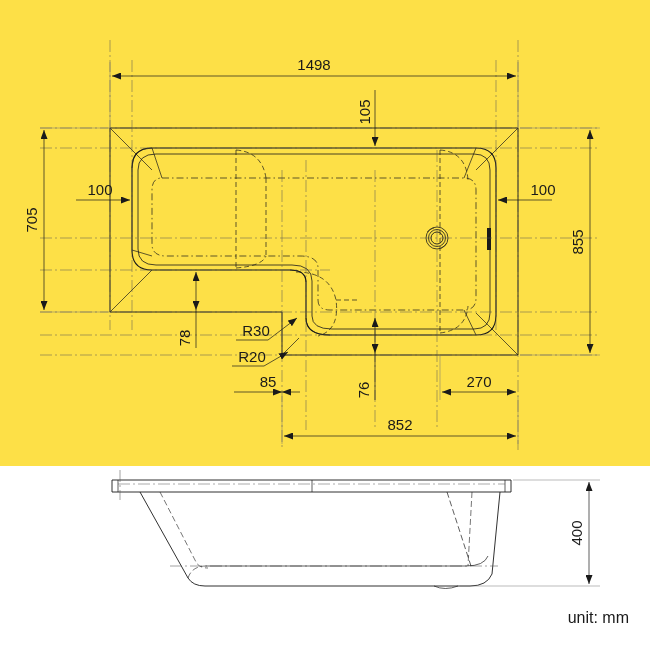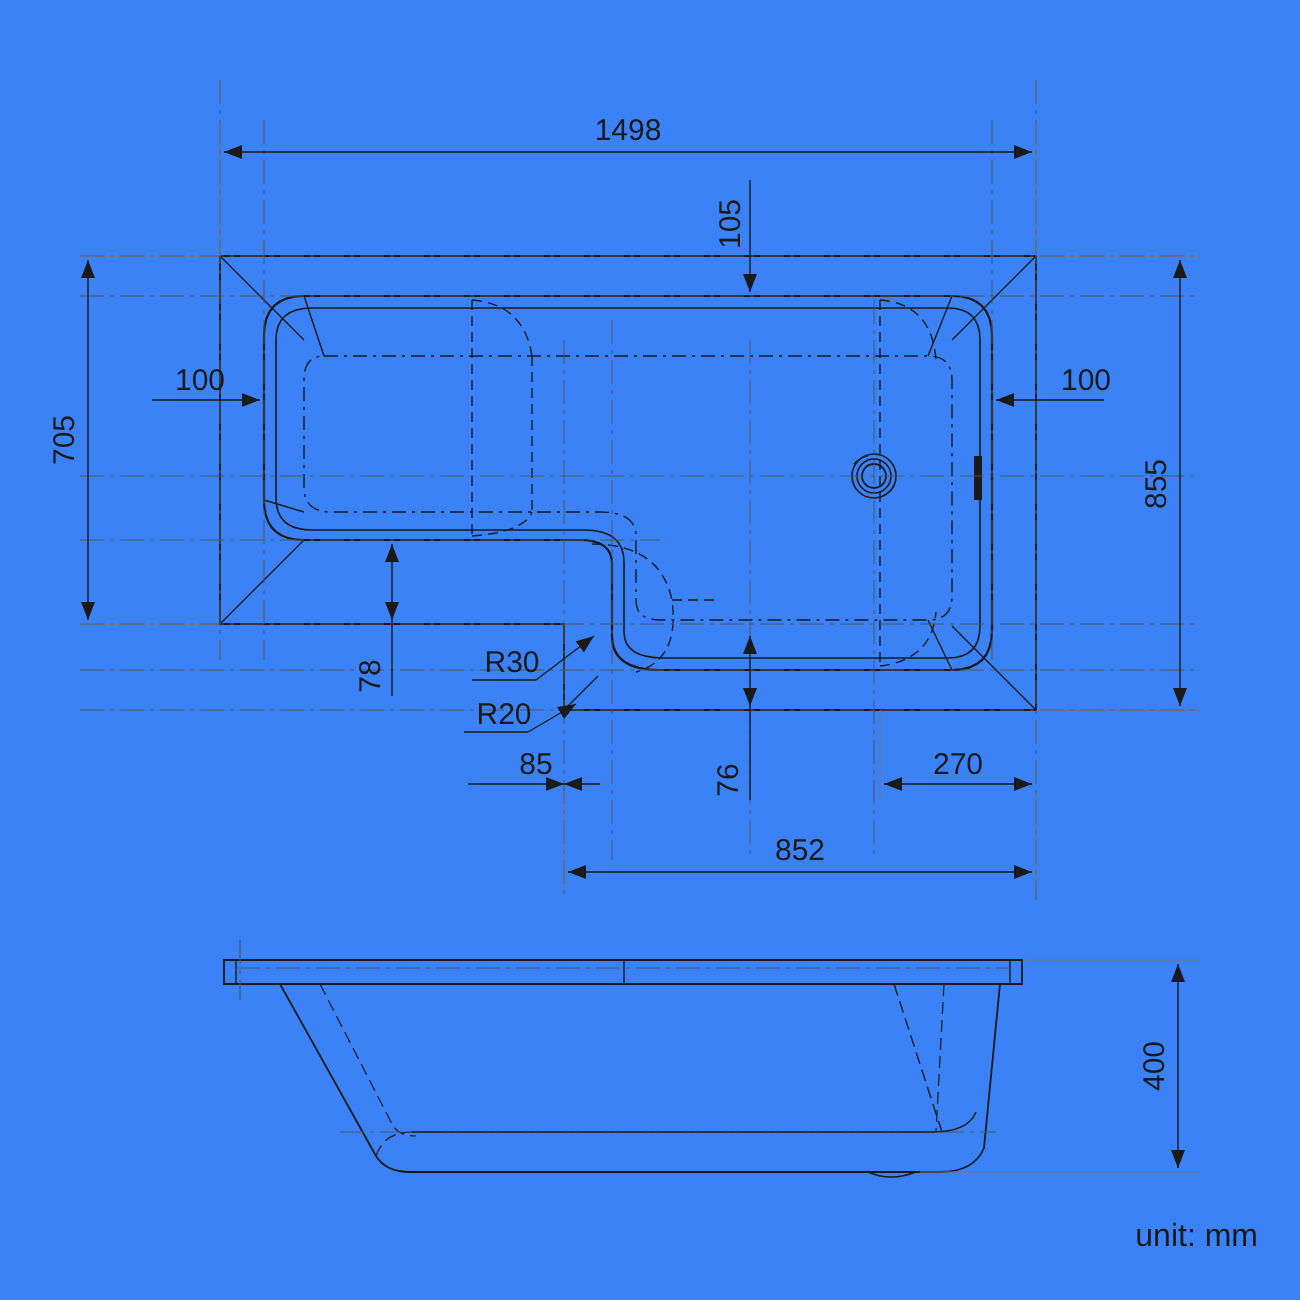--- a/index.html
+++ b/index.html
@@ -1,18 +1,18 @@
 <!DOCTYPE html>
 <html><head>
 <meta charset="utf-8">
 <style>
   html,body{margin:0;padding:0;background:#ffffff;}
   body{width:650px;height:650px;overflow:hidden;
        font-family:"Liberation Sans","DejaVu Sans",sans-serif;color:#1a1a1a;}
-  #drawing{position:relative;width:650px;height:650px;background:#3b82f6;}
+  #drawing{position:relative;width:650px;height:466px;background:#fde047;}
   svg{display:block;}
   .dimtext{font-family:"Liberation Sans","DejaVu Sans",sans-serif;font-size:15px;fill:#1a1a1a;}
   .unittext{font-family:"Liberation Sans","DejaVu Sans",sans-serif;font-size:16px;fill:#1a1a1a;}
 </style>
 </head>
 <body>
 
 <div id="drawing">
 <svg width="650" height="650" viewBox="0 0 650 650">
 

